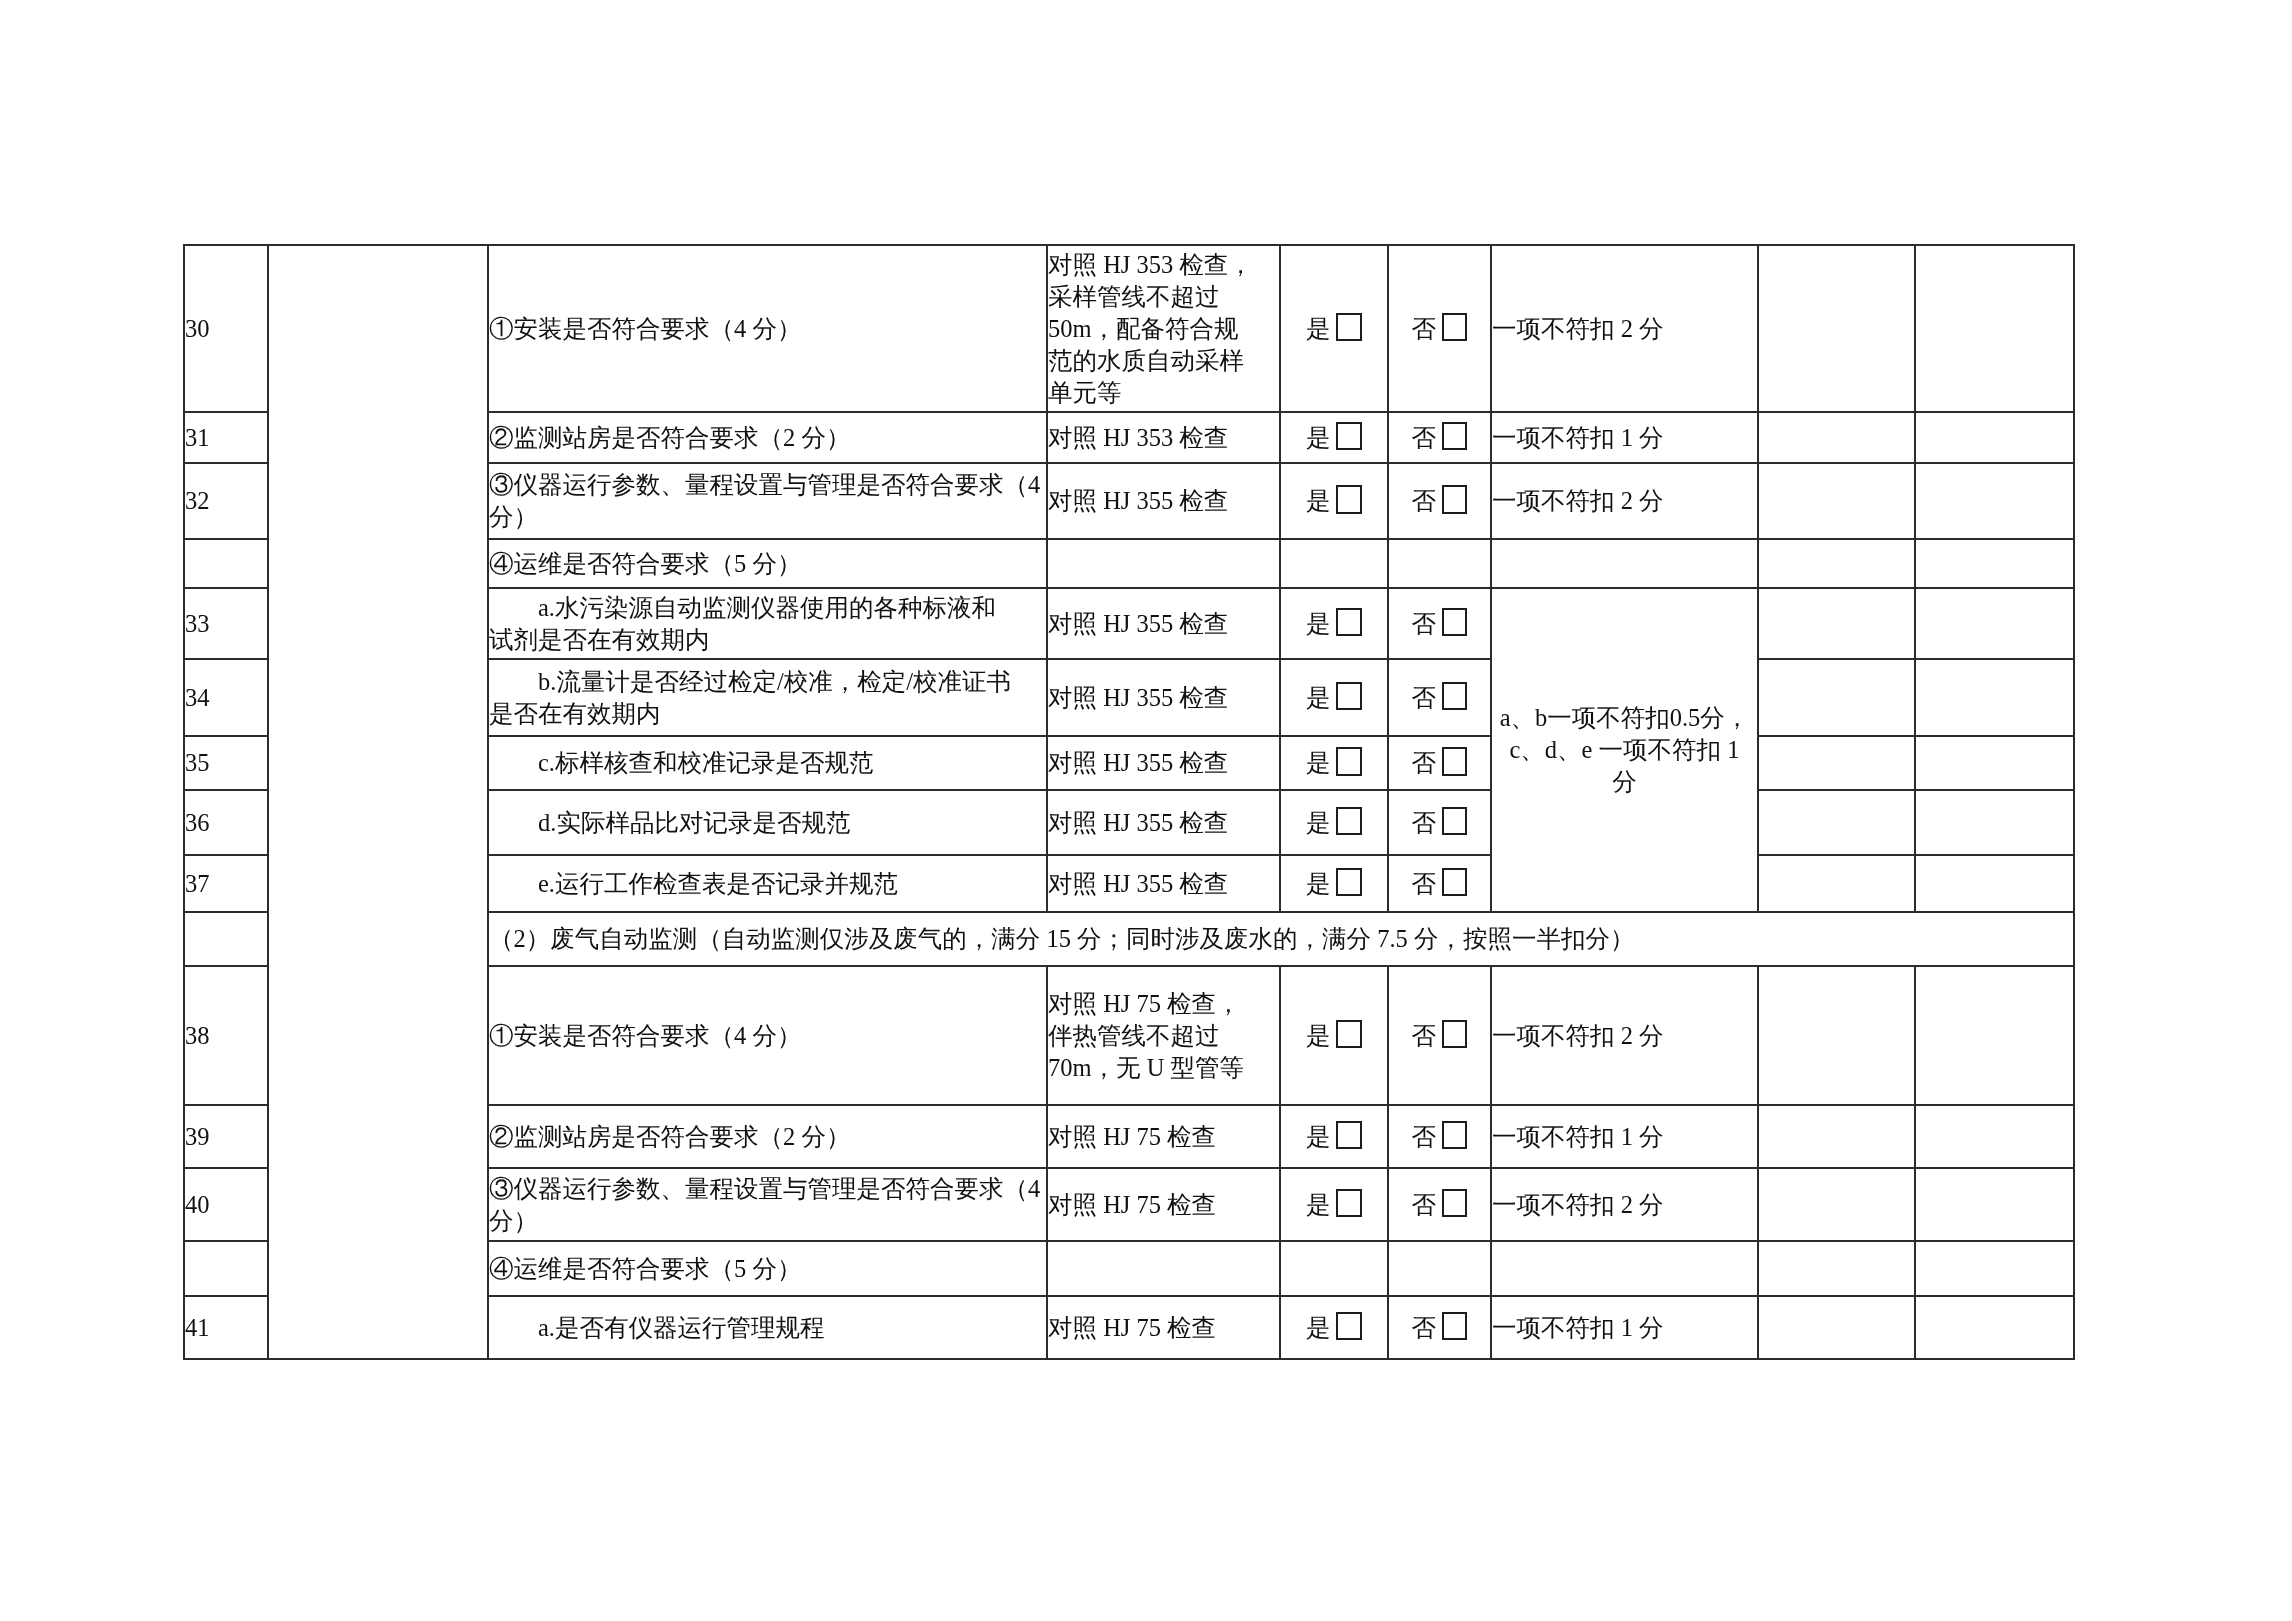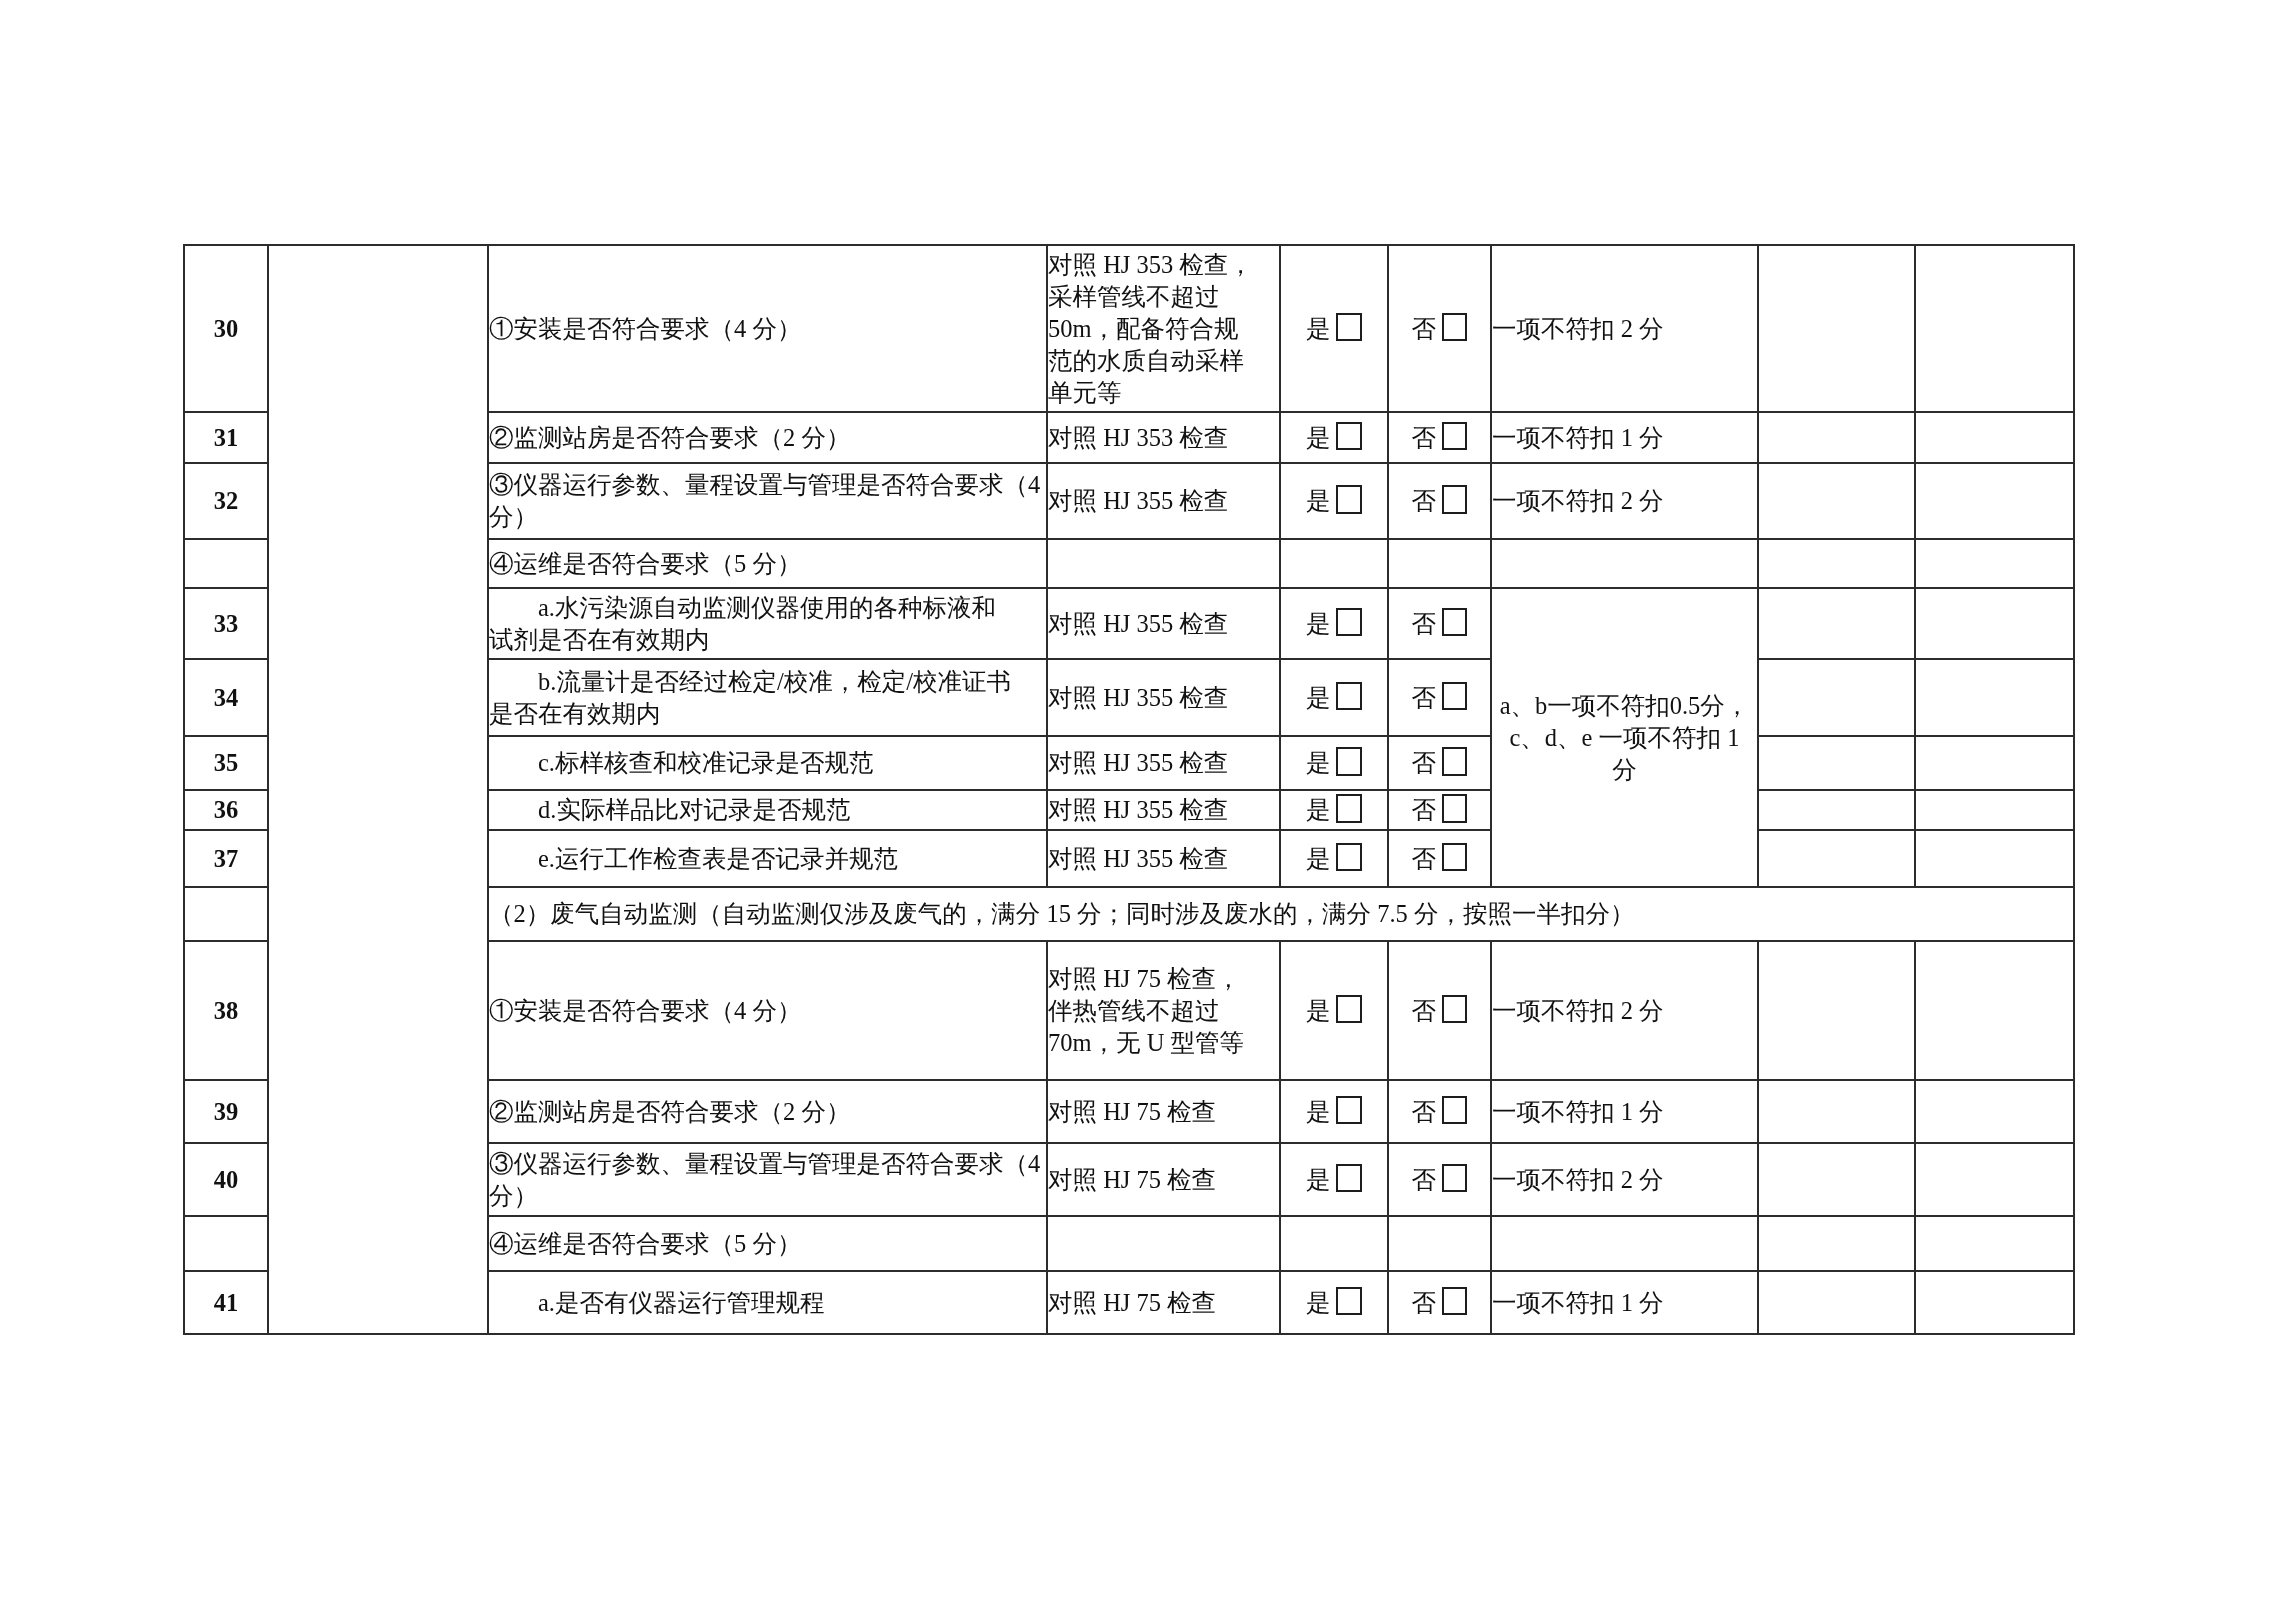--- a/index.html
+++ b/index.html
@@ -16,21 +16,21 @@
     border-collapse:collapse;table-layout:fixed;
   }
   table.sheet td{
     border:2.9px solid #2c2c2c;
     padding:0;
     vertical-align:middle;
     font-size:24.5px;
     line-height:32px;
     overflow:hidden;
   }
-  .c-num{text-align:center;font-weight:bold;}
+  .c-num{}
   .c-cat{background:#ffffff;}
   .c-item{text-align:left;padding:0 3.9px 0 7.8px;white-space:pre;}
   .c-item.sub{text-indent:49px;}
   .c-basis{text-align:left;padding:0 2px 0 9.8px;white-space:pre;}
   .c-yn{text-align:center;white-space:nowrap;}
   .cbx{
     display:inline-block;
     width:21.6px;height:24.5px;
     border:2px solid #1d1d1d;
     margin-left:5.9px;
@@ -138,21 +138,21 @@
     <tr style="height:54px">
       <td class="c-num">35</td>
       <td class="c-item sub">c.标样核查和校准记录是否规范</td>
       <td class="c-basis">对照 HJ 355 检查</td>
       <td class="c-yn"><span>是</span><span class="cbx"></span></td>
       <td class="c-yn"><span>否</span><span class="cbx"></span></td>
       <td class="c-blank"></td>
       <td class="c-blank"></td>
     </tr>
 
-    <tr style="height:40px">
+    <tr style="height:65px">
       <td class="c-num">36</td>
       <td class="c-item sub">d.实际样品比对记录是否规范</td>
       <td class="c-basis">对照 HJ 355 检查</td>
       <td class="c-yn"><span>是</span><span class="cbx"></span></td>
       <td class="c-yn"><span>否</span><span class="cbx"></span></td>
       <td class="c-blank"></td>
       <td class="c-blank"></td>
     </tr>
 
     <tr style="height:57px">

